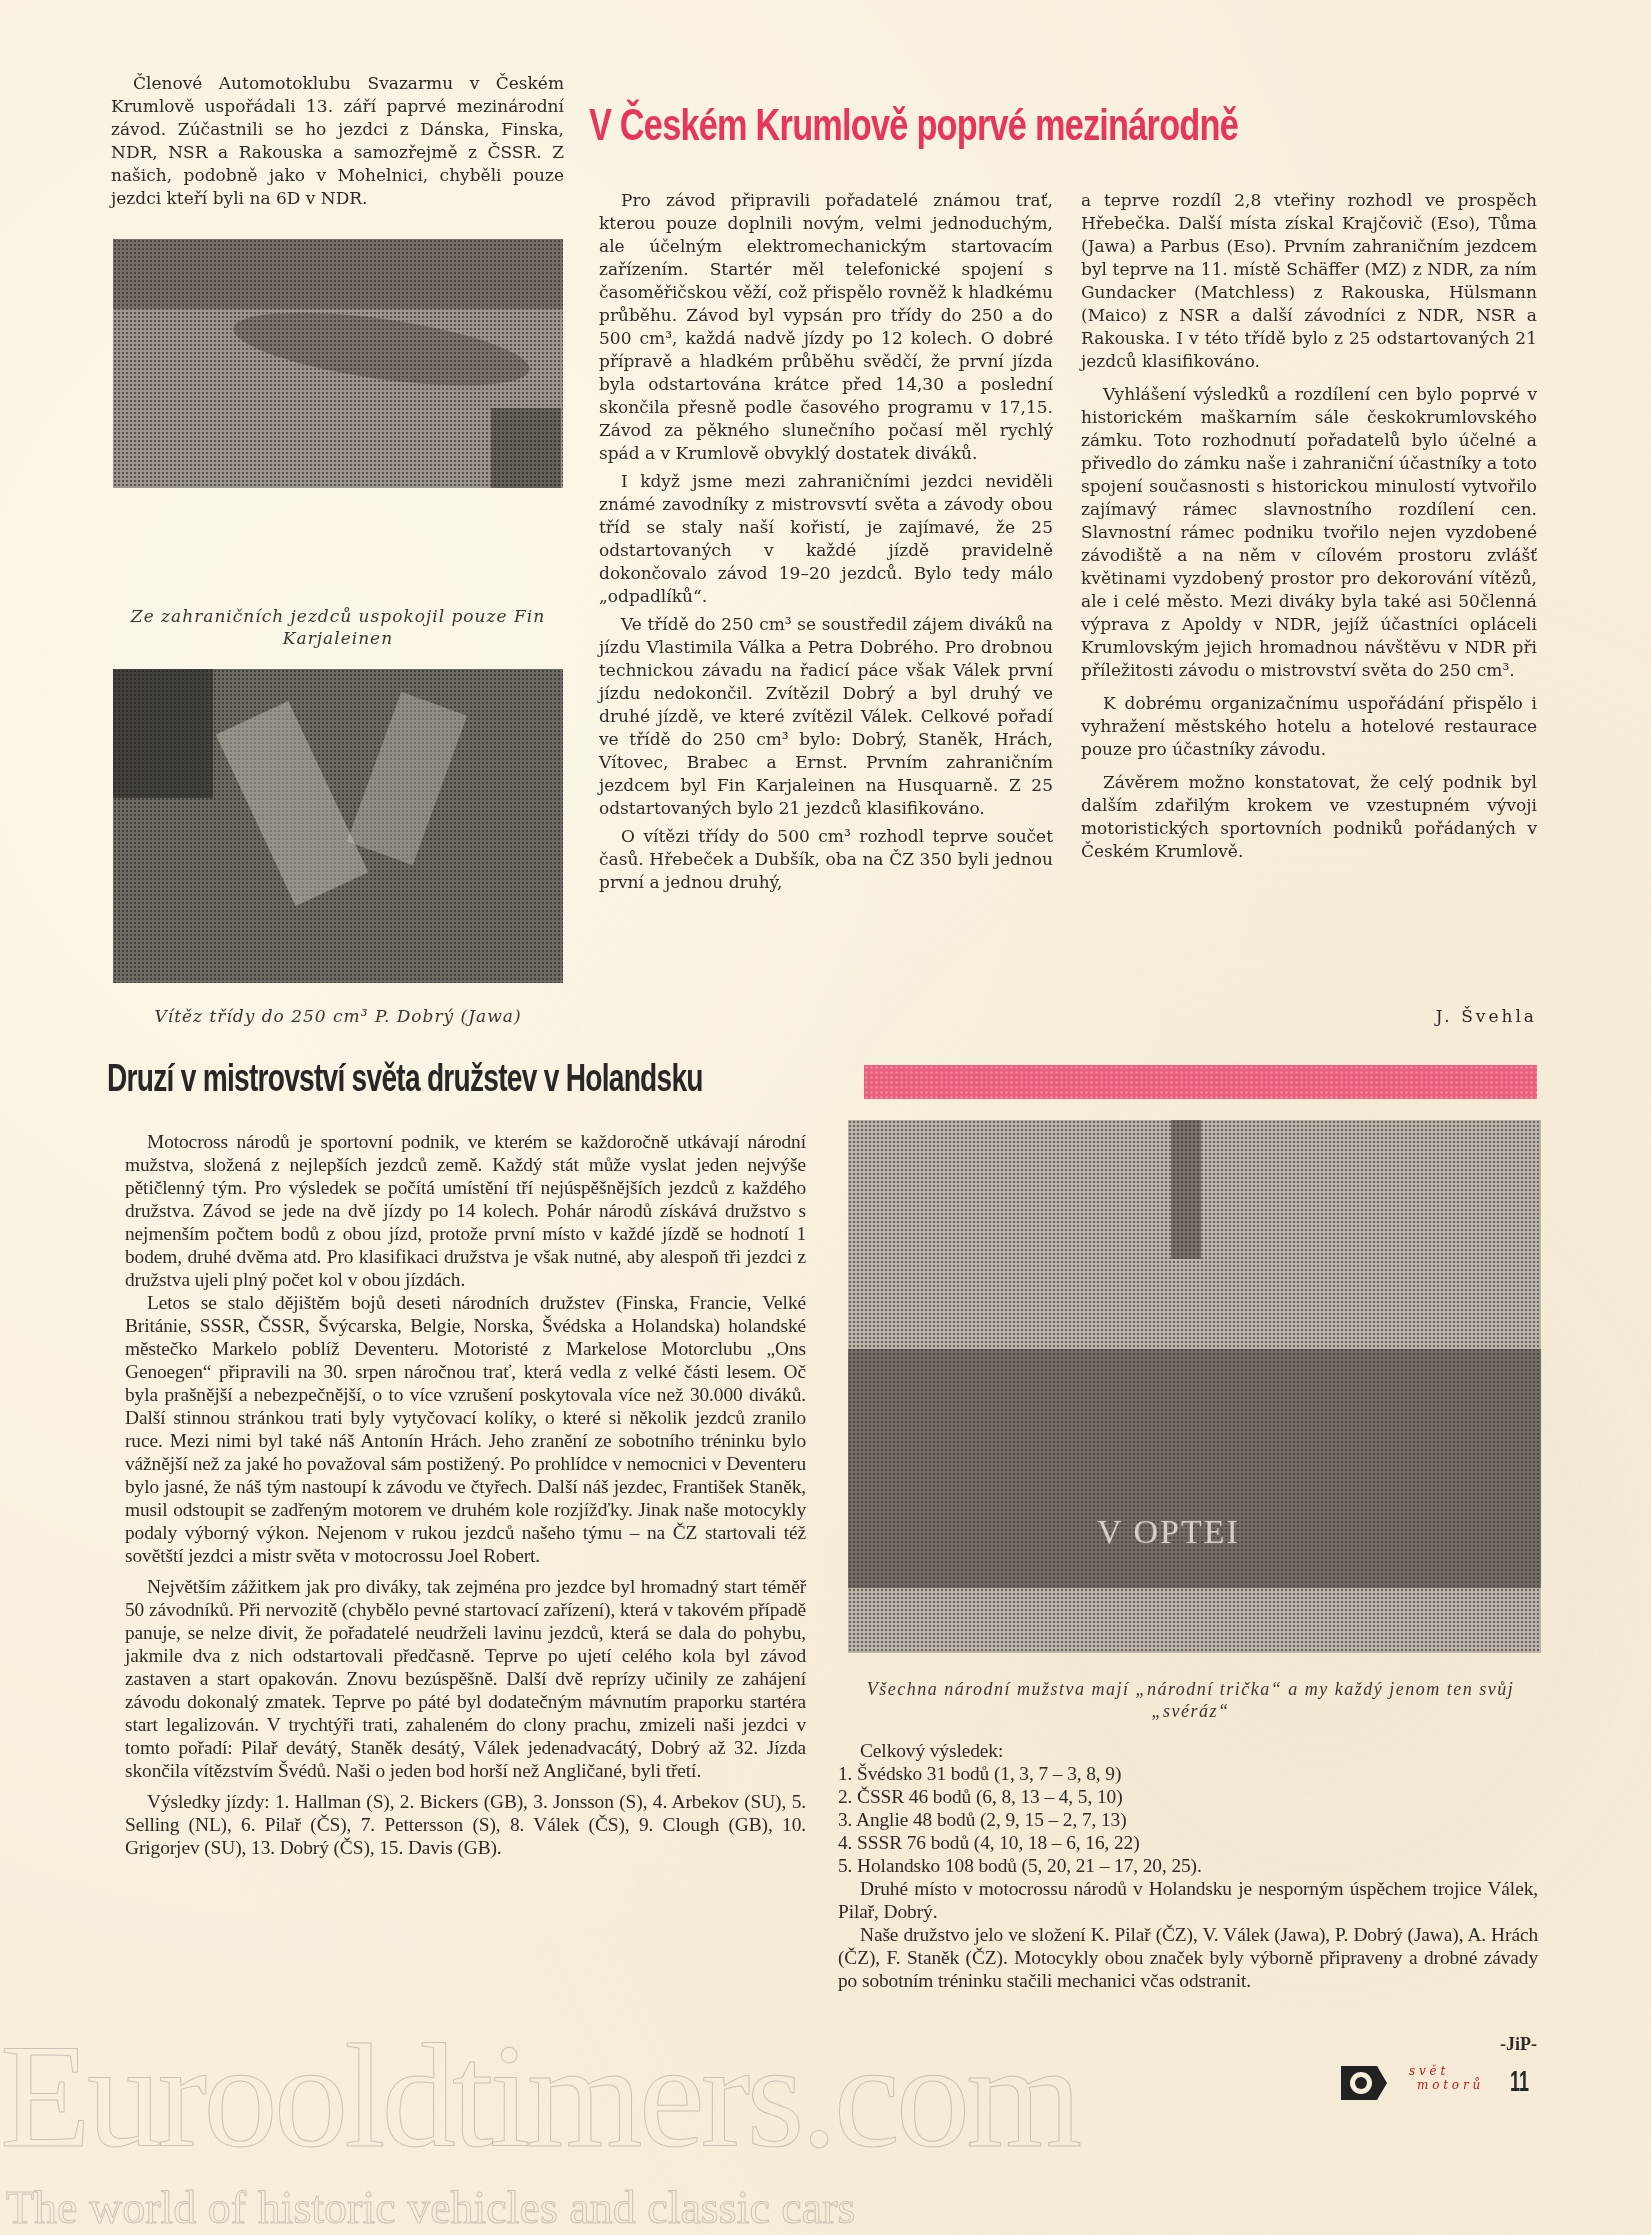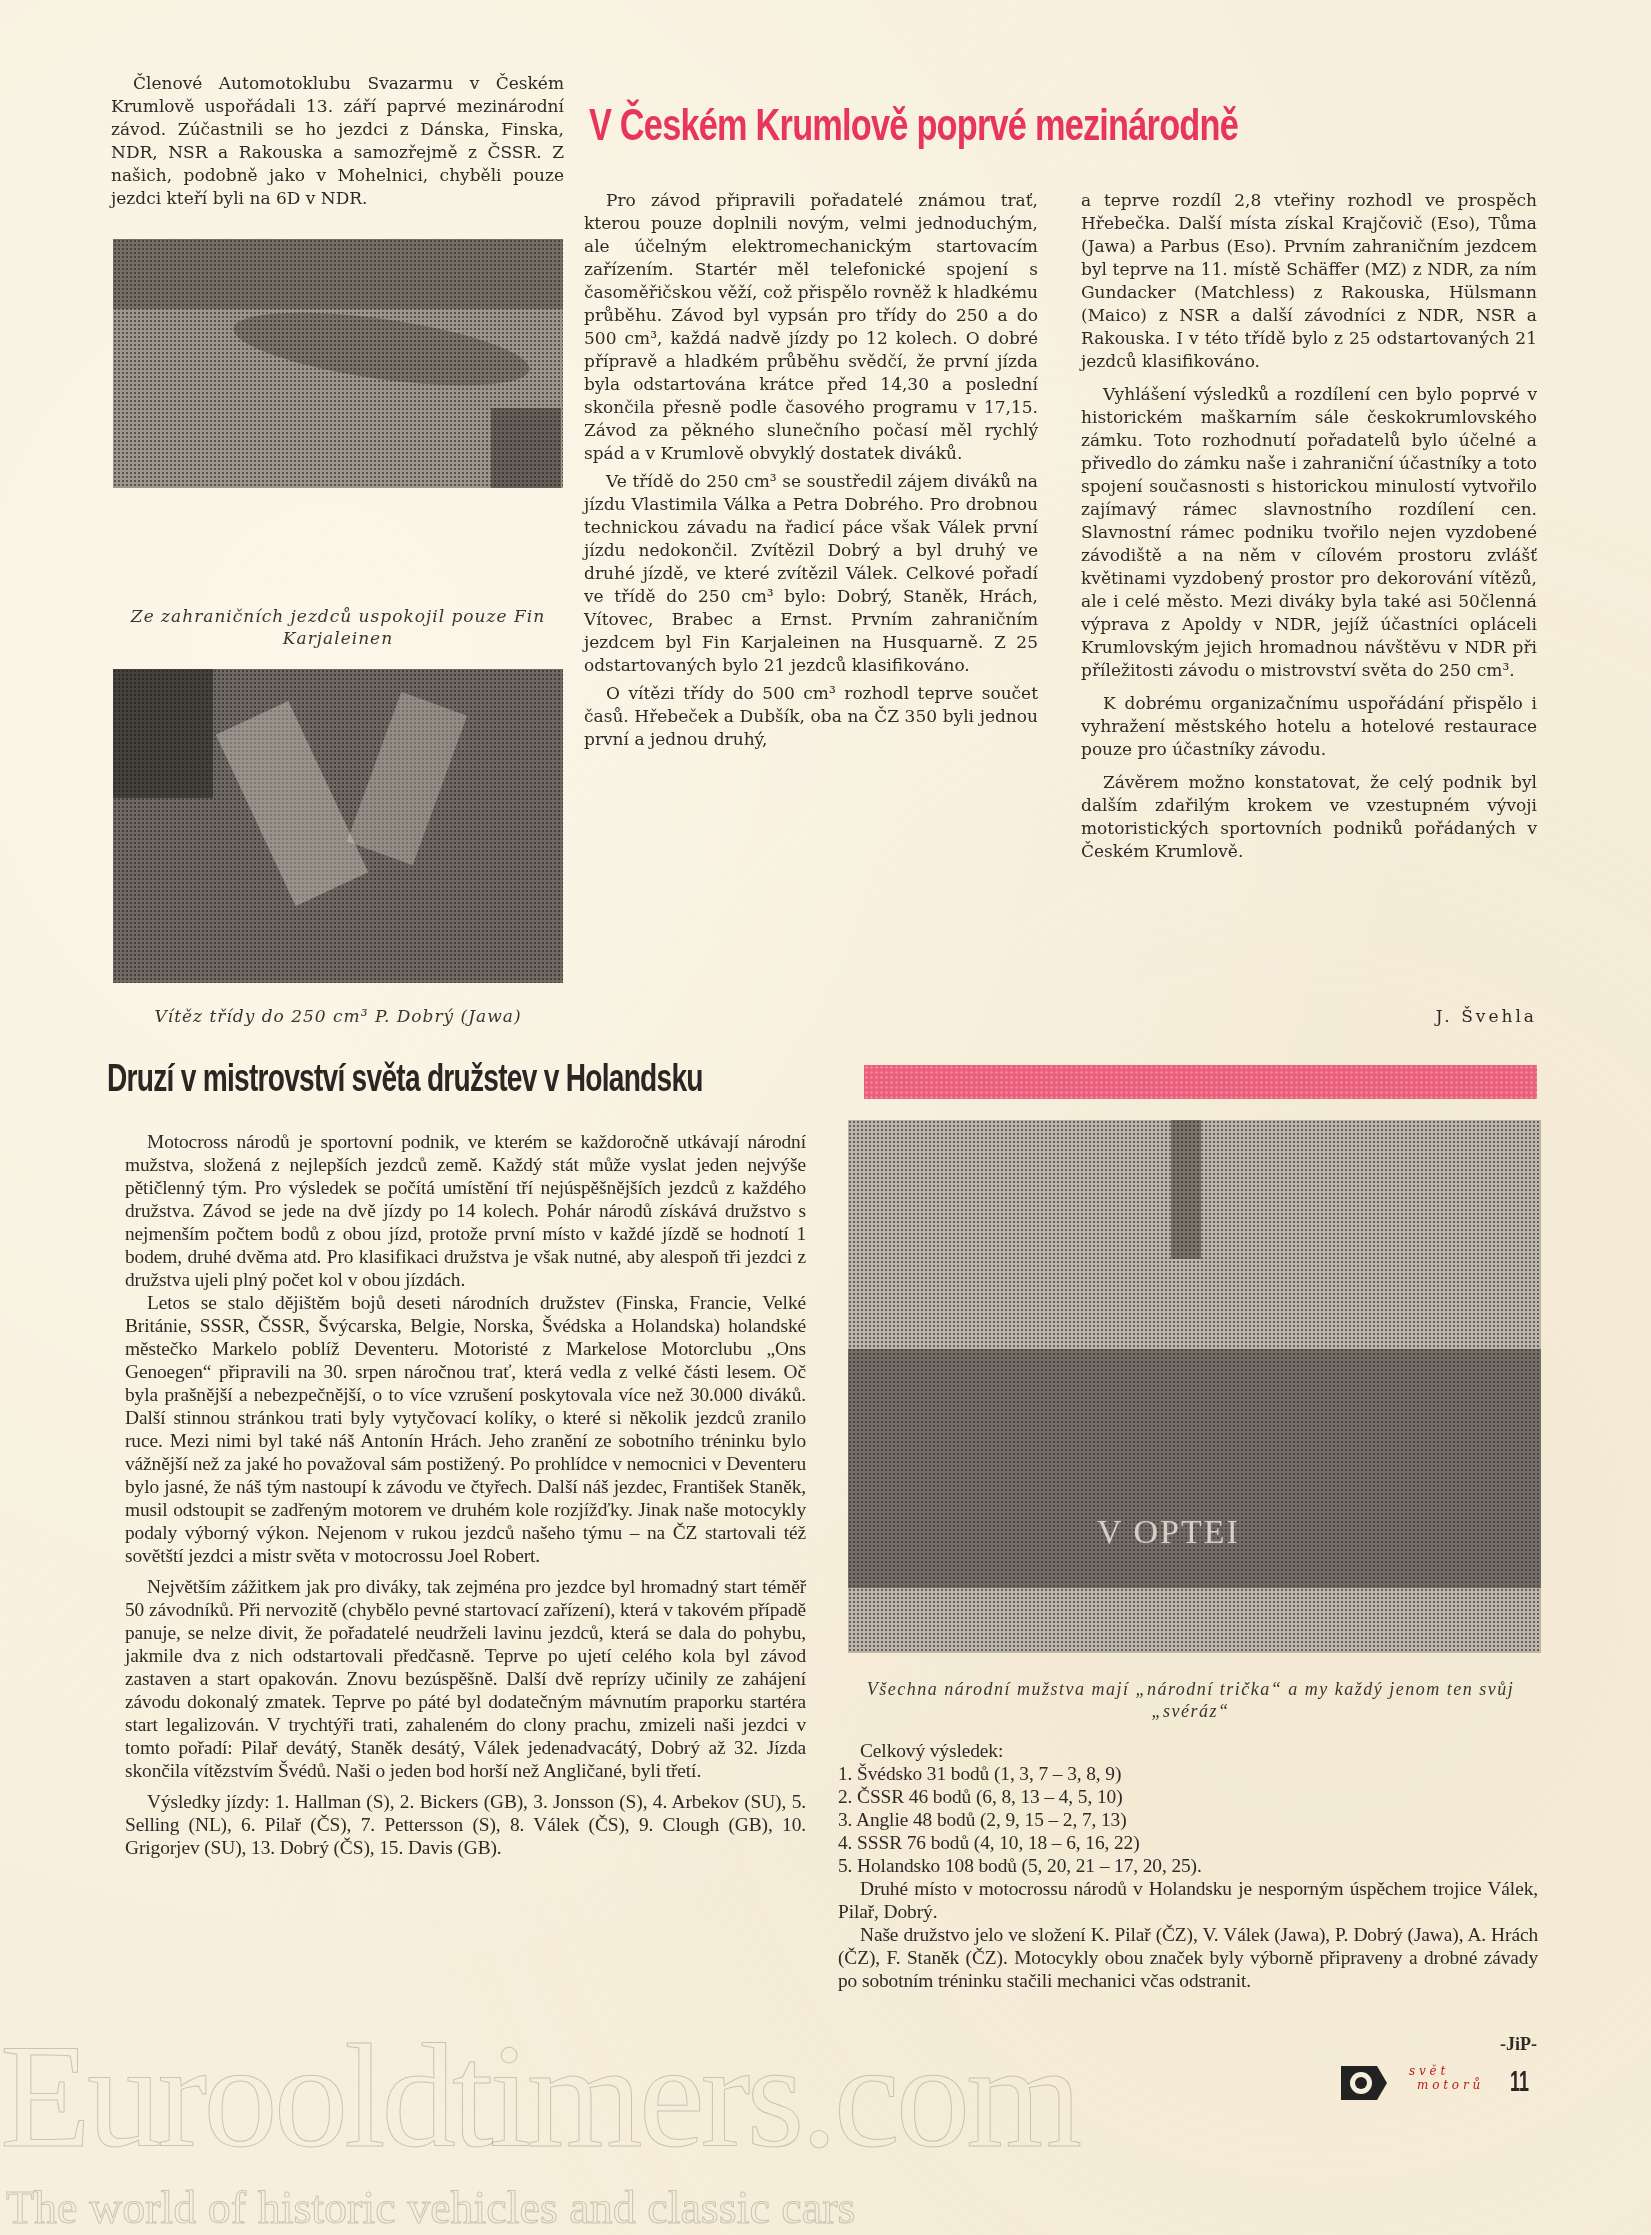--- a/index.html
+++ b/index.html
@@ -62,22 +62,23 @@
 </div>
 <div class="abs caption" style="left:119px; top:605px; width:438px;">Ze zahraničních jezdců uspokojil pouze Fin Karjaleinen</div>
 
 <div class="photo" style="left:113px; top:669px; width:450px; height:314px; background-color:#6f6a63;">
   <div class="abs" style="left:0; top:0; width:100px; height:129px; background:rgba(25,22,20,0.5);"></div>
   <div class="abs" style="left:139px; top:40px; width:80px; height:189px; background:rgba(230,225,215,0.35); transform:rotate(-25deg);"></div>
   <div class="abs" style="left:259px; top:30px; width:70px; height:159px; background:rgba(230,225,215,0.3); transform:rotate(20deg);"></div>
 </div>
 <div class="abs caption" style="left:109px; top:1005px; width:458px;">Vítěz třídy do 250 cm³ P. Dobrý (Jawa)</div>
 
-<div class="abs txt" style="left:584px; top:189px; width:454px;">
+<div class="abs txt" style="left:599px; top:189px; width:454px;">
   <p>Pro závod připravili pořadatelé známou trať, kterou pouze doplnili novým, velmi jednoduchým, ale účelným elektromechanickým startovacím zařízením. Startér měl telefonické spojení s časoměřičskou věží, což přispělo rovněž k hladkému průběhu. Závod byl vypsán pro třídy do 250 a do 500 cm³, každá nadvě jízdy po 12 kolech. O dobré přípravě a hladkém průběhu svědčí, že první jízda byla odstartována krátce před 14,30 a poslední skončila přesně podle časového programu v 17,15. Závod za pěkného slunečního počasí měl rychlý spád a v Krumlově obvyklý dostatek diváků.</p>
+  <p>I když jsme mezi zahraničními jezdci neviděli známé zavodníky z mistrovsvtí světa a závody obou tříd se staly naší kořistí, je zajímavé, že 25 odstartovaných v každé jízdě pravidelně dokončovalo závod 19–20 jezdců. Bylo tedy málo „odpadlíků“.</p>
   <p>Ve třídě do 250 cm³ se soustředil zájem diváků na jízdu Vlastimila Válka a Petra Dobrého. Pro drobnou technickou závadu na řadicí páce však Válek první jízdu nedokončil. Zvítězil Dobrý a byl druhý ve druhé jízdě, ve které zvítězil Válek. Celkové pořadí ve třídě do 250 cm³ bylo: Dobrý, Staněk, Hrách, Vítovec, Brabec a Ernst. Prvním zahraničním jezdcem byl Fin Karjaleinen na Husquarně. Z 25 odstartovaných bylo 21 jezdců klasifikováno.</p>
   <p>O vítězi třídy do 500 cm³ rozhodl teprve součet časů. Hřebeček a Dubšík, oba na ČZ 350 byli jednou první a jednou druhý,</p>
 </div>
 
 <div class="abs txt" style="left:1081px; top:189px; width:456px;">
   <p style="text-indent:0;">a teprve rozdíl 2,8 vteřiny rozhodl ve prospěch Hřebečka. Další místa získal Krajčovič (Eso), Tůma (Jawa) a Parbus (Eso). Prvním zahraničním jezdcem byl teprve na 11. místě Schäffer (MZ) z NDR, za ním Gundacker (Matchless) z Rakouska, Hülsmann (Maico) z NSR a další závodníci z NDR, NSR a Rakouska. I v této třídě bylo z 25 odstartovaných 21 jezdců klasifikováno.</p>
   <p style="margin-top:10px;">Vyhlášení výsledků a rozdílení cen bylo poprvé v historickém maškarním sále českokrumlovského zámku. Toto rozhodnutí pořadatelů bylo účelné a přivedlo do zámku naše i zahraniční účastníky a toto spojení současnosti s historickou minulostí vytvořilo zajímavý rámec slavnostního rozdílení cen. Slavnostní rámec podniku tvořilo nejen vyzdobené závodiště a na něm v cílovém prostoru zvlášť květinami vyzdobený prostor pro dekorování vítězů, ale i celé město. Mezi diváky byla také asi 50členná výprava z Apoldy v NDR, jejíž účastníci opláceli Krumlovským jejich hromadnou návštěvu v NDR při příležitosti závodu o mistrovství světa do 250 cm³.</p>
   <p style="margin-top:10px;">K dobrému organizačnímu uspořádání přispělo i vyhražení městského hotelu a hotelové restaurace pouze pro účastníky závodu.</p>
   <p style="margin-top:10px;">Závěrem možno konstatovat, že celý podnik byl dalším zdařilým krokem ve vzestupném vývoji motoristických sportovních podniků pořádaných v Českém Krumlově.</p>
 </div>

